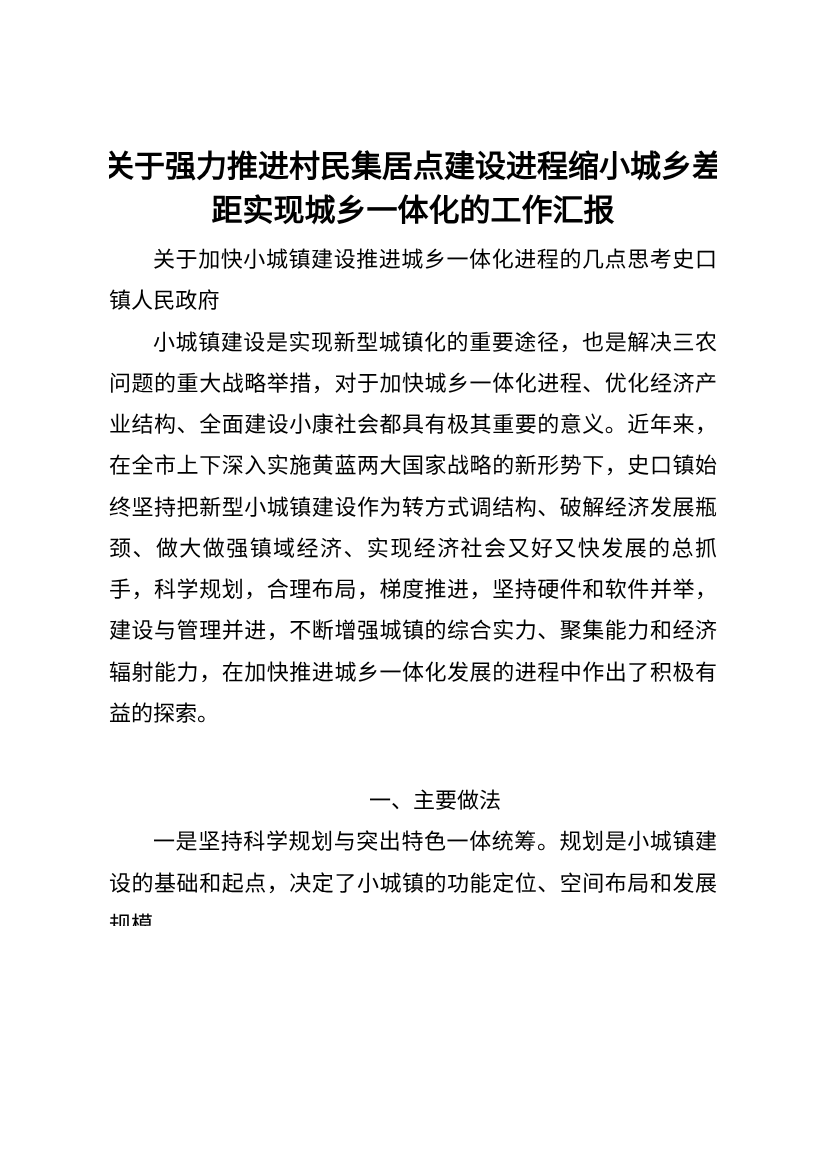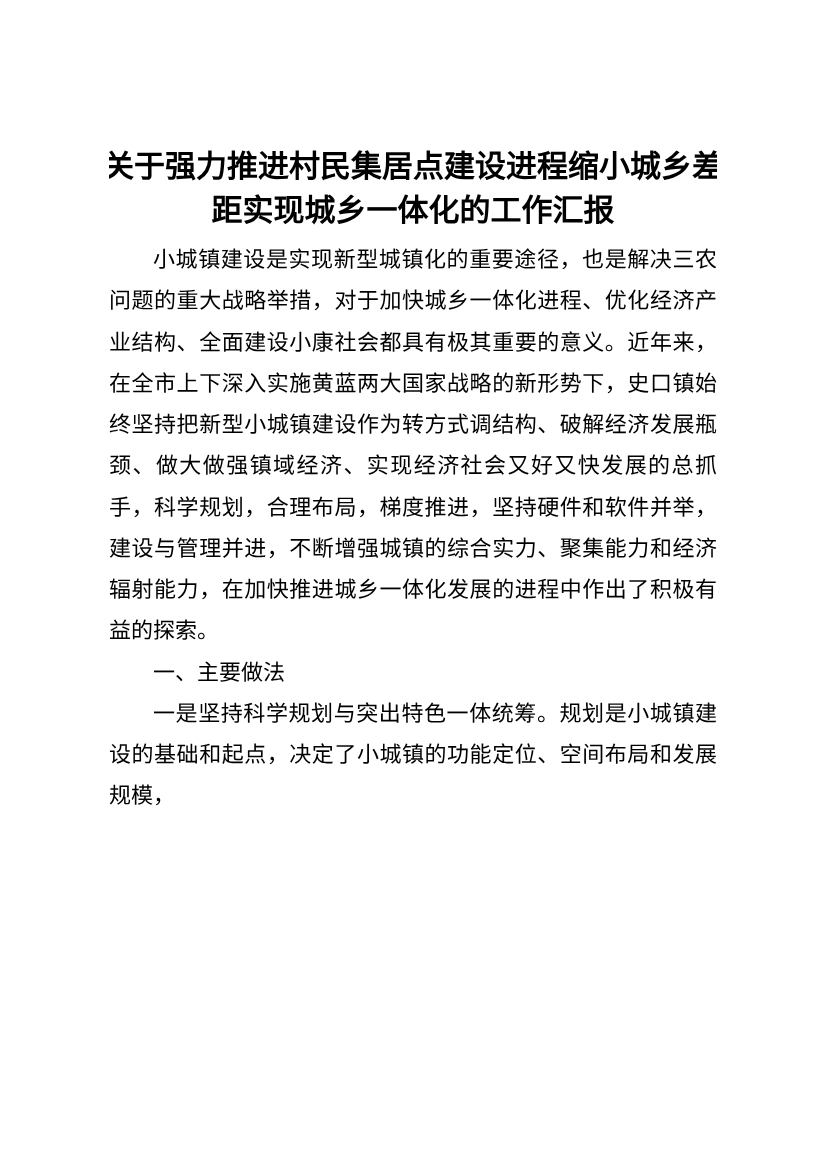--- a/index.html
+++ b/index.html
@@ -40,37 +40,39 @@
     text-align: justify;
     text-justify: inter-ideograph;
     word-break: normal;
     letter-spacing: 0px;
   }
   .para.subtitle {
     font-size: 22px;
     letter-spacing: 0.1px;
   }
   .para.section-heading {
-    text-align: left;
+    text-align: center;
+    margin-top: 46px;
   }
   .footer {
     position: absolute;
     top: 1076px;
     left: 25px;
     width: 827px;
     text-align: center;
     font-size: 20px;
     line-height: 24px;
     color: #000000;
   }
 </style>
 </head>
 <body>
 
 <div class="page">
   <div class="content">
     <h1 class="doc-title">关于强力推进村民集居点建设进程缩小城乡差距实现城乡一体化的工作汇报</h1>
+    <p class="para subtitle">关于加快小城镇建设推进城乡一体化进程的几点思考史口镇人民政府</p>
     <p class="para">小城镇建设是实现新型城镇化的重要途径，也是解决三农问题的重大战略举措，对于加快城乡一体化进程、优化经济产业结构、全面建设小康社会都具有极其重要的意义。近年来，在全市上下深入实施黄蓝两大国家战略的新形势下，史口镇始终坚持把新型小城镇建设作为转方式调结构、破解经济发展瓶颈、做大做强镇域经济、实现经济社会又好又快发展的总抓手，科学规划，合理布局，梯度推进，坚持硬件和软件并举，建设与管理并进，不断增强城镇的综合实力、聚集能力和经济辐射能力，在加快推进城乡一体化发展的进程中作出了积极有益的探索。</p>
     <p class="para section-heading">一、主要做法</p>
     <p class="para">一是坚持科学规划与突出特色一体统筹。规划是小城镇建设的基础和起点，决定了小城镇的功能定位、空间布局和发展规模，</p>
   </div>
   <div class="footer">第 1 页 共 1 页</div>
 </div>
 
 </body></html>

